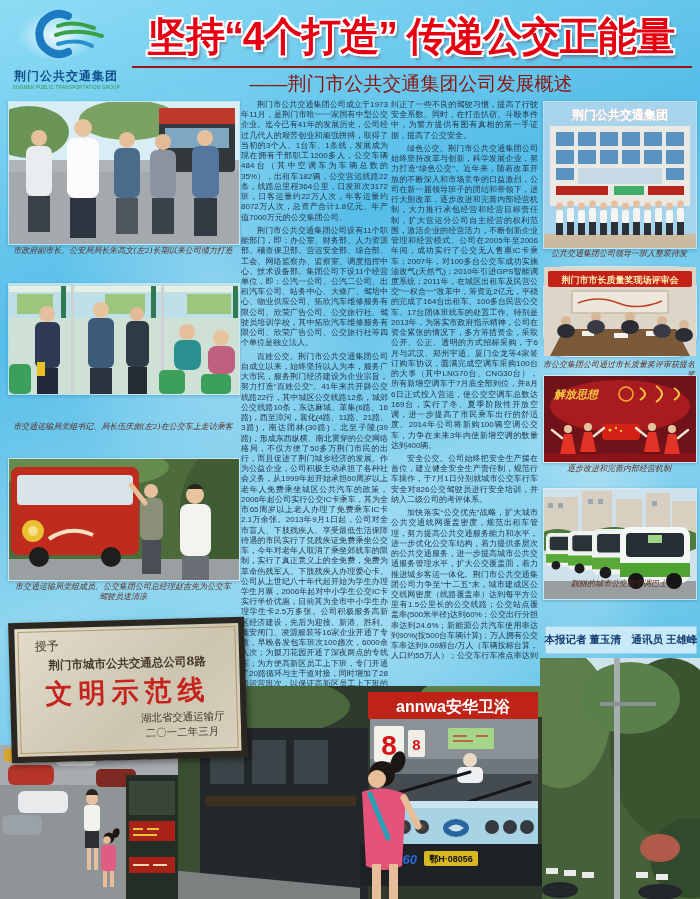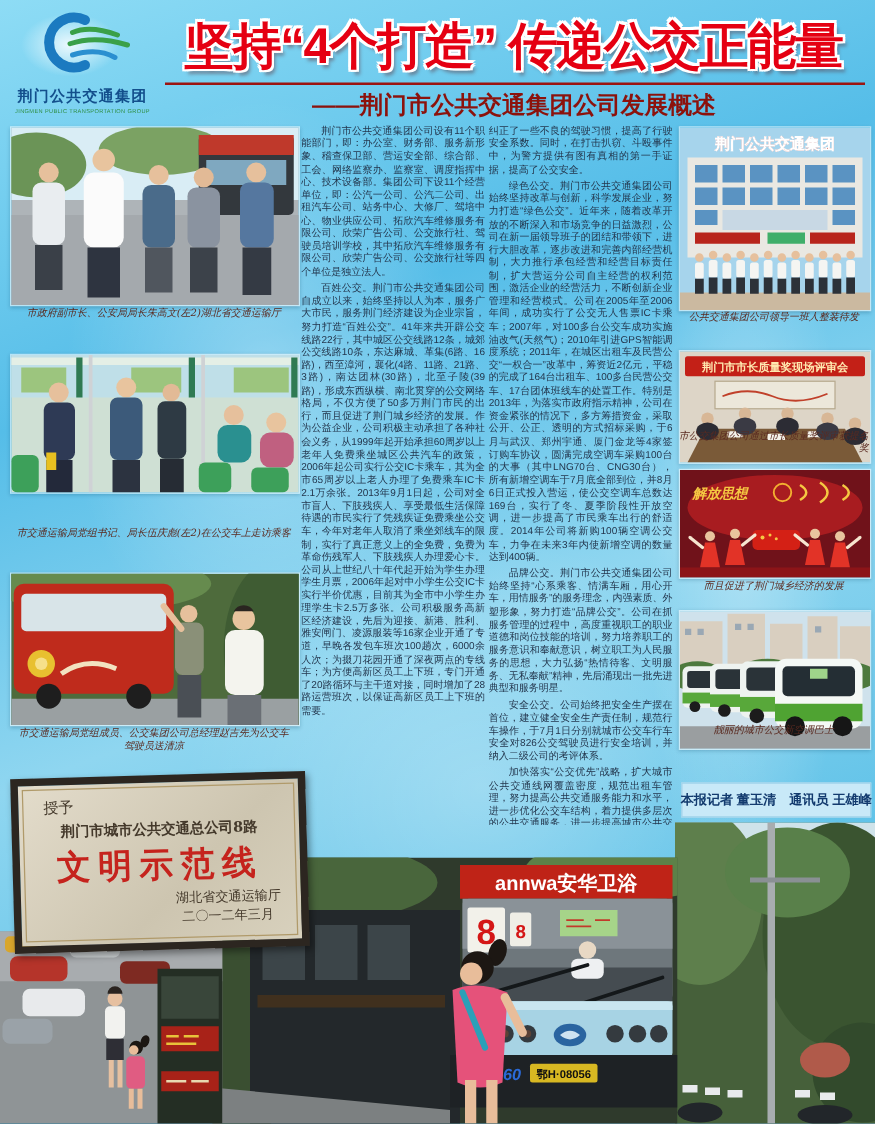--- a/index.html
+++ b/index.html
@@ -19,21 +19,21 @@
   .logo-cn{font-size:12px;font-weight:bold;color:#134f8c;letter-spacing:1px;white-space:nowrap;}
   .logo-en{font-size:4.5px;color:#2f8f45;letter-spacing:.3px;white-space:nowrap;}
   .main-title{
     left:124px;top:8px;width:574px;height:56px;display:flex;align-items:center;justify-content:center;
     font-size:40px;font-weight:900;color:#e50012;white-space:nowrap;letter-spacing:-1px;
     transform:scaleX(.98);
     text-shadow:-2px -2px 0 #fff,2px -2px 0 #fff,-2px 2px 0 #fff,2px 2px 0 #fff,
                  0 -2px 0 #fff,0 2px 0 #fff,-2px 0 0 #fff,2px 0 0 #fff,3px 4px 3px rgba(90,0,0,.35);
   }
   .title-rule{left:132px;top:66px;width:560px;height:2px;background:#9c1410;}
-  .subtitle{left:124px;top:71px;width:574px;text-align:center;font-size:19px;font-weight:bold;color:#8c120c;}
+  .subtitle{left:124px;top:71px;width:574px;text-align:center;font-size:19px;font-weight:normal;color:#8c120c;}
   
   .ph{border:1px solid rgba(255,255,255,.55);box-shadow:0 1px 3px rgba(0,60,90,.25);}
   .ph svg{display:block;}
   .cap{font-family:"DejaVu Serif",serif;font-style:italic;font-size:8px;color:#5a2a20;text-align:center;line-height:1.25;}
   
   .col{font-size:8px;line-height:1.28;color:#23364d;text-align:justify;overflow:hidden;}
   .col p{margin:0 0 3px 0;text-indent:2em;}
   
   .plaque{
     left:10px;top:620px;width:224px;height:128px;transform:rotate(-1.6deg);
@@ -95,21 +95,21 @@
           <rect x="107" y="96" width="22" height="36" fill="#50565e"></rect>
         <circle cx="154" cy="40" r="8" fill="#e2ba96"></circle>
           <rect x="141" y="48" width="26" height="48" rx="7" fill="#8a93a0"></rect>
           <rect x="143" y="96" width="22" height="36" fill="#3c424a"></rect>
         <circle cx="196" cy="36" r="8" fill="#e6c09c"></circle>
           <rect x="183" y="44" width="27" height="52" rx="7" fill="#55779f"></rect>
           <rect x="185" y="96" width="23" height="38" fill="#343a44"></rect>
       </g>
     </svg>
   </div>
-  <div class="abs cap" style="left:8px;top:246px;width:230px;">市政府副市长、公安局局长朱高文(左2)湖北省交通运输厅</div>
+  <div class="abs cap" style="left:8px;top:246px;width:230px;">市政府副市长、公安局局长朱高文(左2)长期以来公司倾力打造</div>
 
   <div class="abs ph" style="left:8px;top:283px;">
     <svg width="230" height="110" viewBox="0 0 230 110">
       <rect width="230" height="110" fill="#cfe0d4"></rect>
       <rect width="230" height="34" fill="#bfdfe8"></rect>
       <rect x="0" y="2" width="230" height="6" fill="#e4efe6"></rect>
       <g fill="#9cc57e">
           <rect x="8" y="10" width="36" height="20"></rect>
           <rect x="96" y="10" width="40" height="20"></rect>
           <rect x="178" y="10" width="44" height="20"></rect>
@@ -176,28 +176,28 @@
   <div class="abs plaque">
     <div class="inner"></div>
     <div class="pl-award">授予</div>
     <div class="pl-name">荆门市城市公共交通总公司8路</div>
     <div class="pl-main">文明示范线</div>
     <div class="pl-org">湖北省交通运输厅</div>
     <div class="pl-date">二〇一二年三月</div>
   </div>
 
   <div class="abs col" style="left:241px;top:100px;width:147px;height:588px;">
-    <p>荆门市公共交通集团公司设有11个职能部门，即：办公室、财务部、服务新形象、稽查保卫部、营运安全部、综合部、工会、网络监察办、监察室、调度指挥中心、技术设备部。集团公司下设11个经营单位，即：公汽一公司、公汽二公司、出租汽车公司、站务中心、大修厂、驾培中心、物业供应公司、拓欣汽车维修服务有限公司、欣荣广告公司、公交旅行社、驾驶员培训学校，其中拓欣汽车维修服务有限公司、欣荣广告公司、公交旅行社等四个单位是独立法人。</p>
+    <p>荆门市公共交通集团公司成立于1973年11月，是荆门市唯一一家国有中型公交企业。迄今已有41年的发展历史，公司经过几代人的艰苦创业和顽强拼搏，取得了当初的3个人、1台车、1条线，发展成为现在拥有干部职工1200多人，公交车辆484台（其中空调车为车辆总数的35%），出租车182辆，公交营运线路22条，线路总里程364公里，日发班次3172班，日客运量约22万人次，年客运量约8072万人次，总资产合计1.8亿元、年产值7000万元的公交集团公司。</p>
+    <p>荆门市公共交通集团公司设有11个职能部门，即：办公室、财务部、人力资源部、稽查保卫部、营运安全部、综合部、工会、网络监察办、监察室、调度指挥中心、技术设备部。集团公司下设11个经营单位，即：公汽一公司、公汽二公司、出租汽车公司、站务中心、大修厂、驾培中心、物业供应公司、拓欣汽车维修服务有限公司、欣荣广告公司、公交旅行社、驾驶员培训学校，其中拓欣汽车维修服务有限公司、欣荣广告公司、公交旅行社等四个单位是独立法人。</p>
     <p>百姓公交。荆门市公共交通集团公司自成立以来，始终坚持以人为本，服务广大市民，服务荆门经济建设为企业宗旨，努力打造“百姓公交”。41年来共开辟公交线路22行，其中城区公交线路12条，城郊公交线路10条，东达麻城、革集(6路、16路)，西至漳河，襄化(4路、11路、21路、3路)，南达团林(30路)，北至子陵(39路)，形成东西纵横、南北贯穿的公交网络格局，不仅方便了50多万荆门市民的出行，而且促进了荆门城乡经济的发展。作为公益企业，公司积极主动承担了各种社会义务，从1999年起开始承担60周岁以上老年人免费乘坐城区公共汽车的政策，2006年起公司实行公交IC卡乘车，其为全市65周岁以上老人办理了免费乘车IC卡2.1万余张。2013年9月1日起，公司对全市盲人、下肢残疾人、享受最低生活保障待遇的市民实行了凭残疾证免费乘坐公交车，今年对老年人取消了乘坐郊线车的限制，实行了真正意义上的全免费，免费为革命伤残军人、下肢残疾人办理爱心卡。公司从上世纪八十年代起开始为学生办理学生月票，2006年起对中小学生公交IC卡实行半价优惠，目前其为全市中小学生办理学生卡2.5万多张。公司积极服务高新区经济建设，先后为迎接、新港、胜利、雅安闸门、凌源服装等16家企业开通了专道，早晚各发包车班次100趟次，6000余人次；为掇刀花园开通了深夜两点的专线车；为方便高新区员工上下班，专门开通了20路循环与主干道对接，同时增加了28路运营班次，以保证高新区员工上下班的需要。</p>
 
   </div>
   <div class="abs col" style="left:391px;top:100px;width:147px;height:560px;">
     <p style="text-indent:0;">纠正了一些不良的驾驶习惯，提高了行驶安全系数。同时，在打击扒窃、斗殴事件中，为警方提供有图有真相的第一手证据，提高了公交安全。</p>
     <p>绿色公交。荆门市公共交通集团公司始终坚持改革与创新，科学发展企业，努力打造“绿色公交”。近年来，随着改革开放的不断深入和市场竞争的日益激烈，公司在新一届领导班子的团结和带领下，进行大胆改革，逐步改进和完善内部经营机制，大力推行承包经营和经营目标责任制，扩大营运分公司自主经营的权利范围，激活企业的经营活力，不断创新企业管理和经营模式。公司在2005年至2006年间，成功实行了公交无人售票IC卡乘车；2007年，对100多台公交车成功实施油改气(天然气)；2010年引进GPS智能调度系统；2011年，在城区出租车及民营公交“一权合一”改革中，筹资近2亿元，平稳的完成了164台出租车、100多台民营公交车、17台团体班线车的处置工作。特别是2013年，为落实市政府指示精神，公司在资金紧张的情况下，多方筹措资金，采取公开、公正、透明的方式招标采购，于6月与武汉、郑州宇通、厦门金龙等4家签订购车协议，圆满完成空调车采购100台的大事（其中LNG70台、CNG30台），所有新增空调车于7月底全部到位，并8月6日正式投入营运，使公交空调车总数达169台，实行了冬、夏季阶段性开放空调，进一步提高了市民乘车出行的舒适度。2014年公司将新购100辆空调公交车，力争在未来3年内使新增空调的数量达到400辆。</p>
-    <p>品牌公交。荆门市公共交通集团公司始终坚持“心系乘客、情满车厢，用心开车，用情服务”的服务理念，内强素质、外塑形象，努力打造“品牌公交”。公司在抓服务管理的过程中，高度重视职工的职业道德和岗位技能的培训，努力培养职工的服务意识和奉献意识，树立职工为人民服务的思想，大力弘扬“热情待客、文明服务、无私奉献”精神，先后涌现出一批先进典型和服务明星。</p>
     <p>安全公交。公司始终把安全生产摆在首位，建立健全安全生产责任制，规范行车操作，于7月1日分别就城市公交车行车安全对826公交驾驶员进行安全培训，并纳入二级公司的考评体系。</p>
     <p>加快落实“公交优先”战略，扩大城市公共交通线网覆盖密度，规范出租车管理，努力提高公共交通服务能力和水平，进一步优化公交车结构，着力提供多层次的公共交通服务，进一步提高城市公共交通服务管理水平，扩大公交覆盖面，着力推进城乡客运一体化。荆门市公共交通集团公司力争至“十二五”末，城市建成区公交线网密度（线路覆盖率）达到每平方公里有1.5公里长的公交线路；公交站点覆盖率(500米半径)达到60%；公交出行分担率达到24.6%；新能源公共汽车使用率达到90%(按500台车辆计算)；万人拥有公交车率达到9.09标台/万人（车辆按标台算，人口约55万人）；公交车行车准点率达到98%；公交专用道占城市道路比重达到10%；公交车平均营运速度达到25公里/小时。</p>
 
   </div>
 
   <div class="abs ph" style="left:543px;top:101px;">
     <svg width="152" height="146" viewBox="0 0 152 146">
       <rect width="152" height="146" fill="#a6d4ec"></rect>
       <text x="76" y="17" text-anchor="middle" font-size="12" font-weight="bold" fill="#d03020" stroke="#ffffff" stroke-width="0.4">荆门公共交通集团</text>
       <rect x="6" y="24" width="140" height="80" fill="#e9e8e2"></rect>
@@ -263,21 +263,21 @@
             <rect x="100" y="121" width="7" height="12"></rect>
             <rect x="111" y="120" width="7" height="13"></rect>
             <rect x="122" y="121" width="7" height="12"></rect>
             <rect x="133" y="120" width="7" height="13"></rect>
         </g>
       </g>
     </svg>
   </div>
   <div class="abs cap" style="left:543px;top:249px;width:152px;">公共交通集团公司领导一班人整装待发</div>
 
-  <div class="abs ph" style="left:543px;top:280px;">
+  <div class="abs ph" style="left:543px;top:266px;border-radius:22px;">
     <svg width="152" height="89" viewBox="0 0 152 89">
       <rect width="152" height="89" fill="#ddd5c7"></rect>
       <rect x="4" y="4" width="144" height="16" rx="2" fill="#c32017"></rect>
       <text x="76" y="16" text-anchor="middle" font-size="9" font-weight="bold" fill="#ffe9b0">荆门市市长质量奖现场评审会</text>
       <rect x="28" y="24" width="96" height="22" fill="#ece7da" stroke="#b8ab90"></rect>
       <path d="M34 36 q20 -8 40 0 t44 -2" stroke="#c0402a" stroke-width="1.5" fill="none"></path>
       <polygon points="20,62 132,62 146,89 6,89" fill="#7a5a38"></polygon>
       <g fill="#f4f2ea">
           <rect x="38" y="64" width="12" height="5"></rect>
           <rect x="70" y="66" width="14" height="5"></rect>
@@ -290,21 +290,21 @@
           <ellipse cx="52" cy="60" rx="9" ry="7" fill="#3a3a44"></ellipse>
         <circle cx="86" cy="50" r="5" fill="#d8b796"></circle>
           <ellipse cx="86" cy="60" rx="9" ry="7" fill="#2c2c34"></ellipse>
         <circle cx="118" cy="54" r="5" fill="#d8b796"></circle>
           <ellipse cx="118" cy="64" rx="9" ry="7" fill="#3a3a44"></ellipse>
         <circle cx="140" cy="58" r="5" fill="#d8b796"></circle>
           <ellipse cx="140" cy="68" rx="9" ry="7" fill="#2c2c34"></ellipse>
       </g>
     </svg>
   </div>
-  <div class="abs cap" style="left:543px;top:344px;width:152px;text-align:right;">市公交集团公司通过市长质量奖评审获提名奖</div>
+  <div class="abs cap" style="left:543px;top:360px;width:152px;text-align:right;">市公交集团公司通过市长质量奖评审获提名奖</div>
 
   <div class="abs ph" style="left:543px;top:375px;">
     <svg width="152" height="86" viewBox="0 0 152 86">
       <rect width="152" height="86" fill="#70121a"></rect>
       <ellipse cx="76" cy="30" rx="70" ry="26" fill="#a81c20"></ellipse>
       <text x="10" y="22" font-size="11" font-weight="bold" font-style="italic" fill="#f5c842">解放思想</text>
       <g stroke="#f5c842" stroke-width="2" fill="none">
         <path d="M96 12 q10 6 0 12"></path>
           <path d="M112 10 q12 8 0 16"></path>
           <path d="M130 12 q10 6 0 12"></path>
@@ -332,21 +332,21 @@
         <g stroke="#f6e6d0" stroke-width="2.5" stroke-linecap="round">
             <path d="M18 62 L8 54"></path>
             <path d="M50 60 L60 52"></path>
             <path d="M102 60 L92 52"></path>
             <path d="M134 62 L144 54"></path>
           </g>
       </g>
       <rect y="78" width="152" height="8" fill="#8c1418"></rect>
     </svg>
   </div>
-  <div class="abs cap" style="left:543px;top:464px;width:152px;">而且促进了荆门城乡经济的发展</div>
+  <div class="abs cap" style="left:543px;top:464px;width:152px;">逐步改进和完善内部经营机制</div>
 
   <div class="abs ph" style="left:543px;top:488px;">
     <svg width="152" height="110" viewBox="0 0 152 110">
       <rect width="152" height="110" fill="#cfe2ec"></rect>
       <g fill="#d9cfc0">
           <rect x="0" y="8" width="34" height="44"></rect>
           <rect x="38" y="2" width="30" height="50"></rect>
           <rect x="72" y="10" width="26" height="40"></rect>
           <rect x="102" y="4" width="24" height="46"></rect>
           <rect x="128" y="12" width="24" height="38"></rect>

